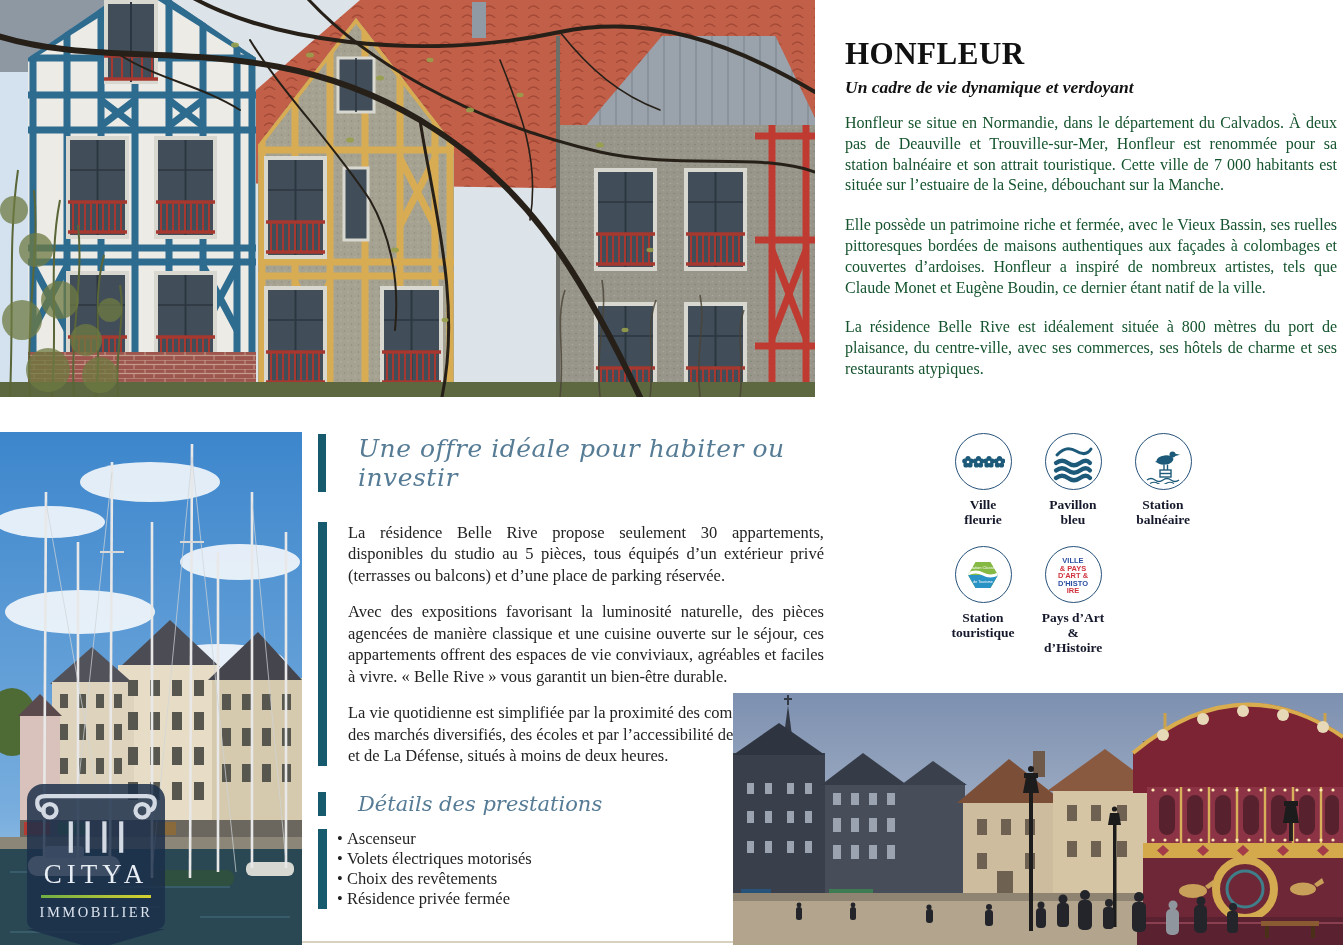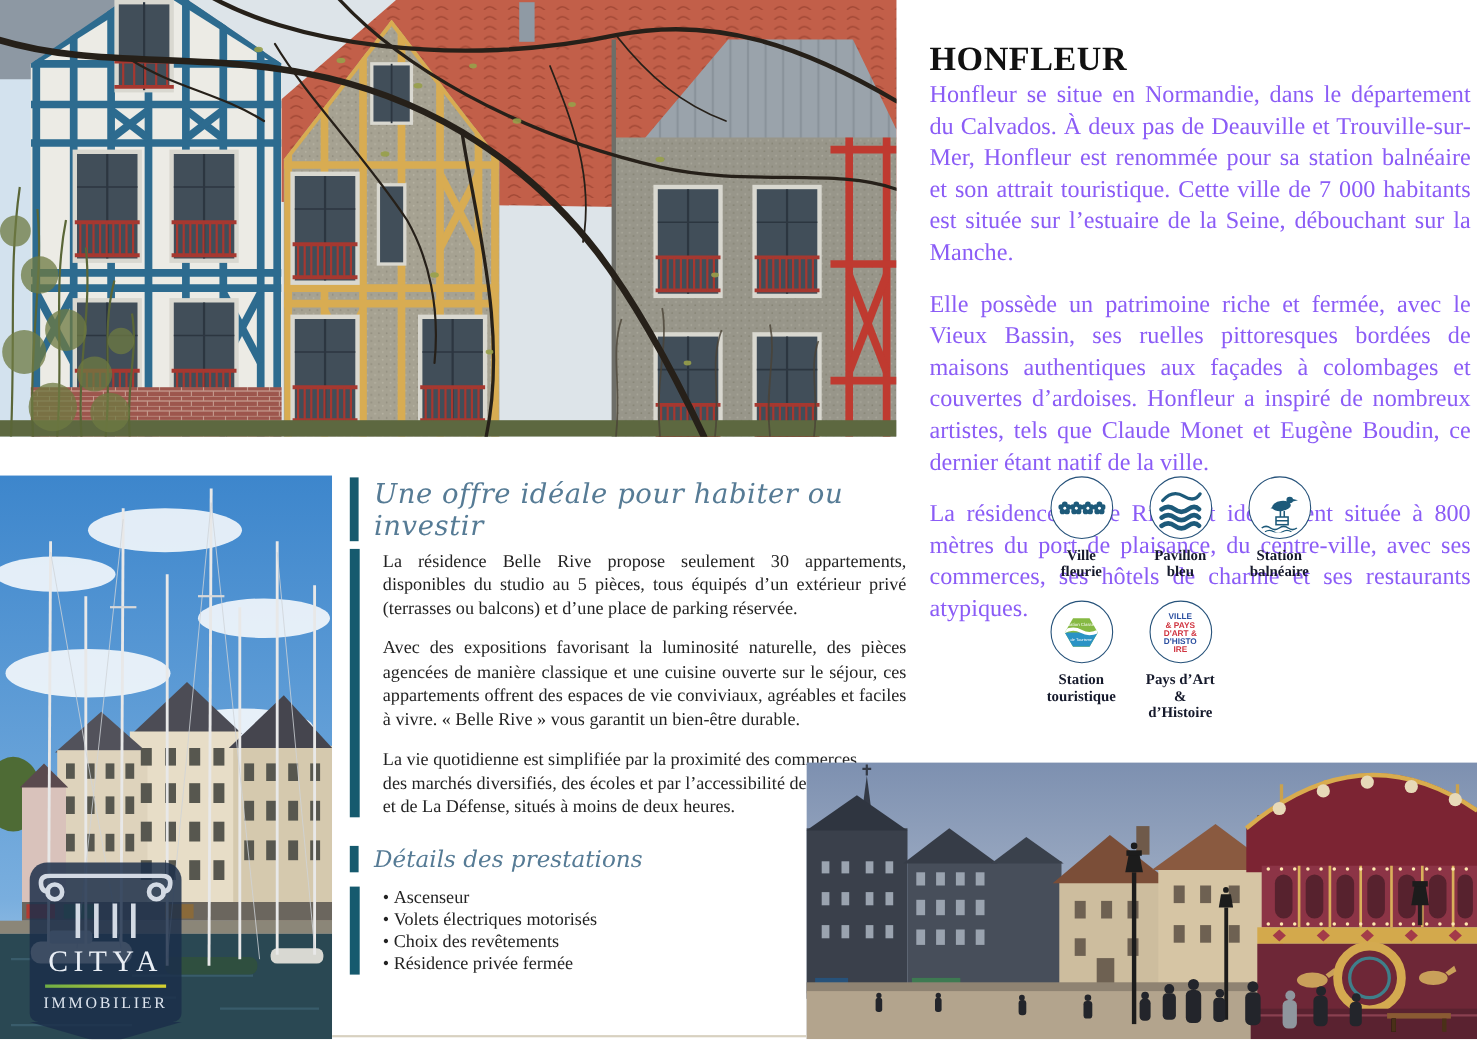--- a/index.html
+++ b/index.html
@@ -8,33 +8,33 @@
   .photo{position:absolute;overflow:hidden;}
   #building-photo{left:0;top:0;width:815px;height:397px;}
   #harbor-photo{left:0;top:432px;width:302px;height:513px;}
   #carousel-photo{left:733px;top:693px;width:610px;height:252px;}
   .photo svg{display:block;width:100%;height:100%;}
 
   
   .intro{position:absolute;left:845px;top:36px;width:492px;}
   .intro h1{margin:0;font-size:31px;font-weight:700;letter-spacing:.5px;color:#111;}
   .intro .subtitle{margin:5px 0 15px;font-size:17.5px;font-style:italic;font-weight:700;color:#111;}
-  .intro p.body{margin:0 0 19px;font-size:22px;line-height:1.3;text-align:justify;color:#8b5cf6;}
+  .intro p.body{margin:0 0 19px;font-size:16px;line-height:1.3;text-align:justify;color:#14532d;}
 
   
   .offer{position:absolute;left:318px;top:434px;width:506px;}
   .script{font-family:"DejaVu Serif","Liberation Serif",serif;font-style:italic;color:#567b95;
-          margin:0;font-weight:400;border-left:8px solid #165a6e;padding-left:14px;}
+          margin:0;font-weight:400;border-left:8px solid #165a6e;padding-left:32px;}
   .script.big{font-size:25px;letter-spacing:.5px;}
   .script.small{font-size:21px;margin-top:26px;}
-  .rule-block{border-left:9px solid #165a6e;padding-left:21px;margin-top:7px;}
+  .rule-block{border-left:9px solid #165a6e;padding-left:21px;margin-top:30px;}
   .rule-block p{margin:0 0 15px;font-size:16.5px;line-height:1.3;text-align:justify;color:#232323;}
   .rule-block p:last-child{margin-bottom:0;}
   .rule-block p.narrow{width:438px;text-align:left;}
-  .prestations-list{border-left:9px solid #165a6e;padding-left:21px;margin:13px 0 0;list-style:none;}
+  .prestations-list{border-left:9px solid #165a6e;padding-left:10px;margin:13px 0 0;list-style:none;}
   .prestations-list li{font-size:16.5px;line-height:1.2;color:#232323;}
   .prestations-list li::before{content:"\2022\00a0";}
 
   
   .badges{position:absolute;left:938px;top:433px;width:272px;display:grid;
           grid-template-columns:repeat(3,90px);grid-template-rows:113px auto;}
   .badge{display:flex;flex-direction:column;align-items:center;}
   .badge .circle{width:57px;height:57px;border:1.6px solid #26527a;border-radius:50%;
                  background:#fff;display:flex;align-items:center;justify-content:center;box-sizing:border-box;}
   .badge .lbl{margin-top:7px;font-size:13.5px;font-weight:700;line-height:1.12;text-align:center;
@@ -271,20 +271,21 @@
         <ellipse cx="445" cy="320" rx="3.5" ry="2.2"></ellipse>
           <ellipse cx="600" cy="145" rx="4" ry="2.5"></ellipse>
         <ellipse cx="650" cy="250" rx="3.5" ry="2.2"></ellipse>
           <ellipse cx="625" cy="330" rx="3.5" ry="2.2"></ellipse>
       </g>
     </svg>
   </div>
 
   <section class="intro">
     <h1>HONFLEUR</h1>
+    <p class="subtitle">Un cadre de vie dynamique et verdoyant</p>
     <p class="body">Honfleur se situe en Normandie, dans le département du Calvados. À deux pas de Deauville et Trouville-sur-Mer, Honfleur est renommée pour sa station balnéaire et son attrait touristique. Cette ville de 7 000 habitants est située sur l’estuaire de la Seine, débouchant sur la Manche.</p>
     <p class="body">Elle possède un patrimoine riche et fermée, avec le Vieux Bassin, ses ruelles pittoresques bordées de maisons authentiques aux façades à colombages et couvertes d’ardoises. Honfleur a inspiré de nombreux artistes, tels que Claude Monet et Eugène Boudin, ce dernier étant natif de la ville.</p>
     <p class="body">La résidence Belle Rive est idéalement située à 800 mètres du port de plaisance, du centre-ville, avec ses commerces, ses hôtels de charme et ses restaurants atypiques.</p>
   </section>
 
   <div class="photo" id="harbor-photo">
     <svg viewBox="0 0 302 513" preserveAspectRatio="none">
       <defs>
         <linearGradient id="hsky" x1="0" y1="0" x2="0" y2="1">
           <stop offset="0" stop-color="#3d86cc"></stop>

